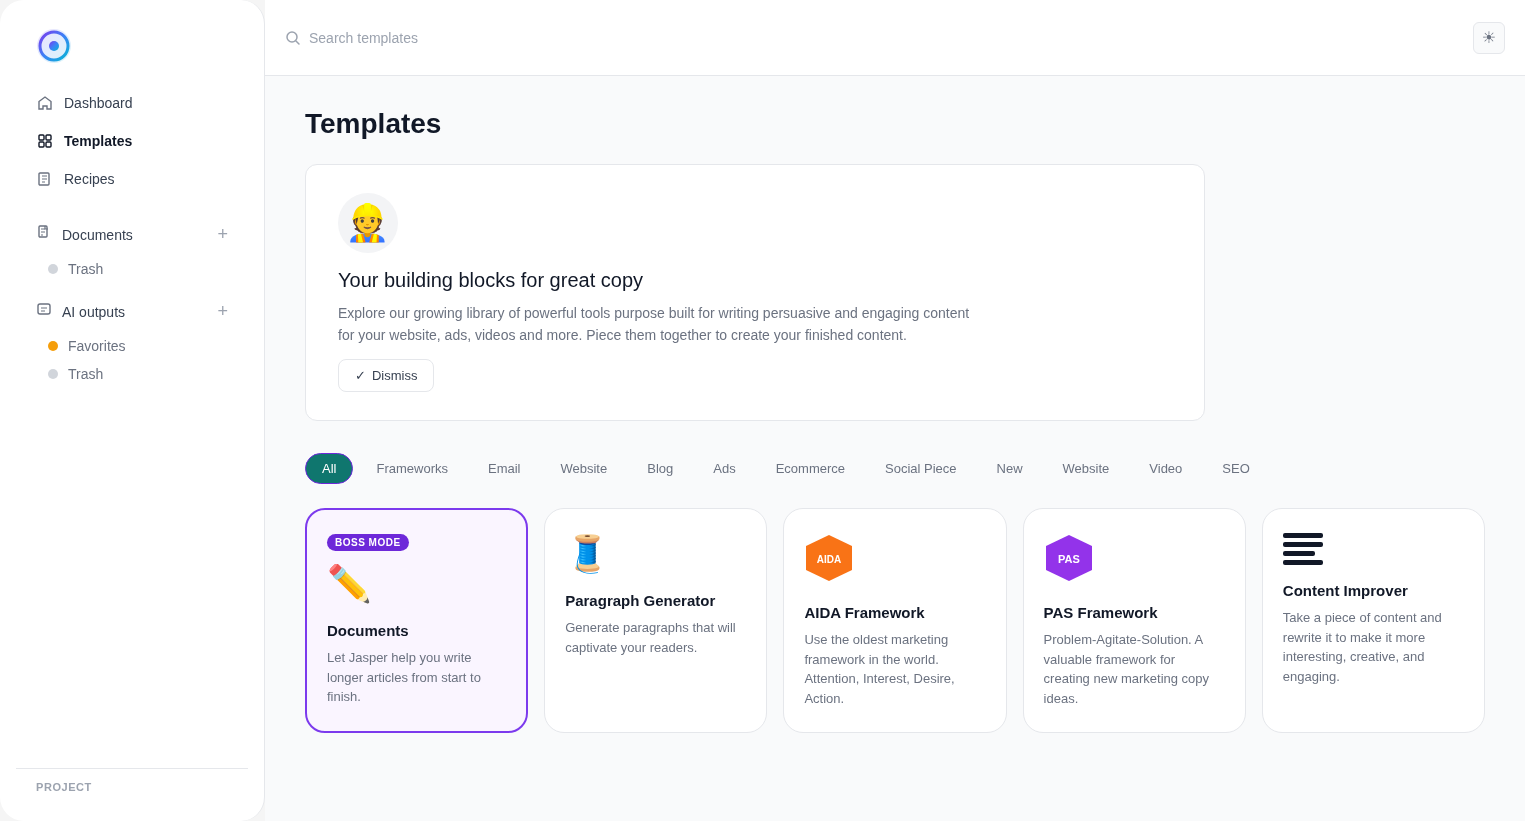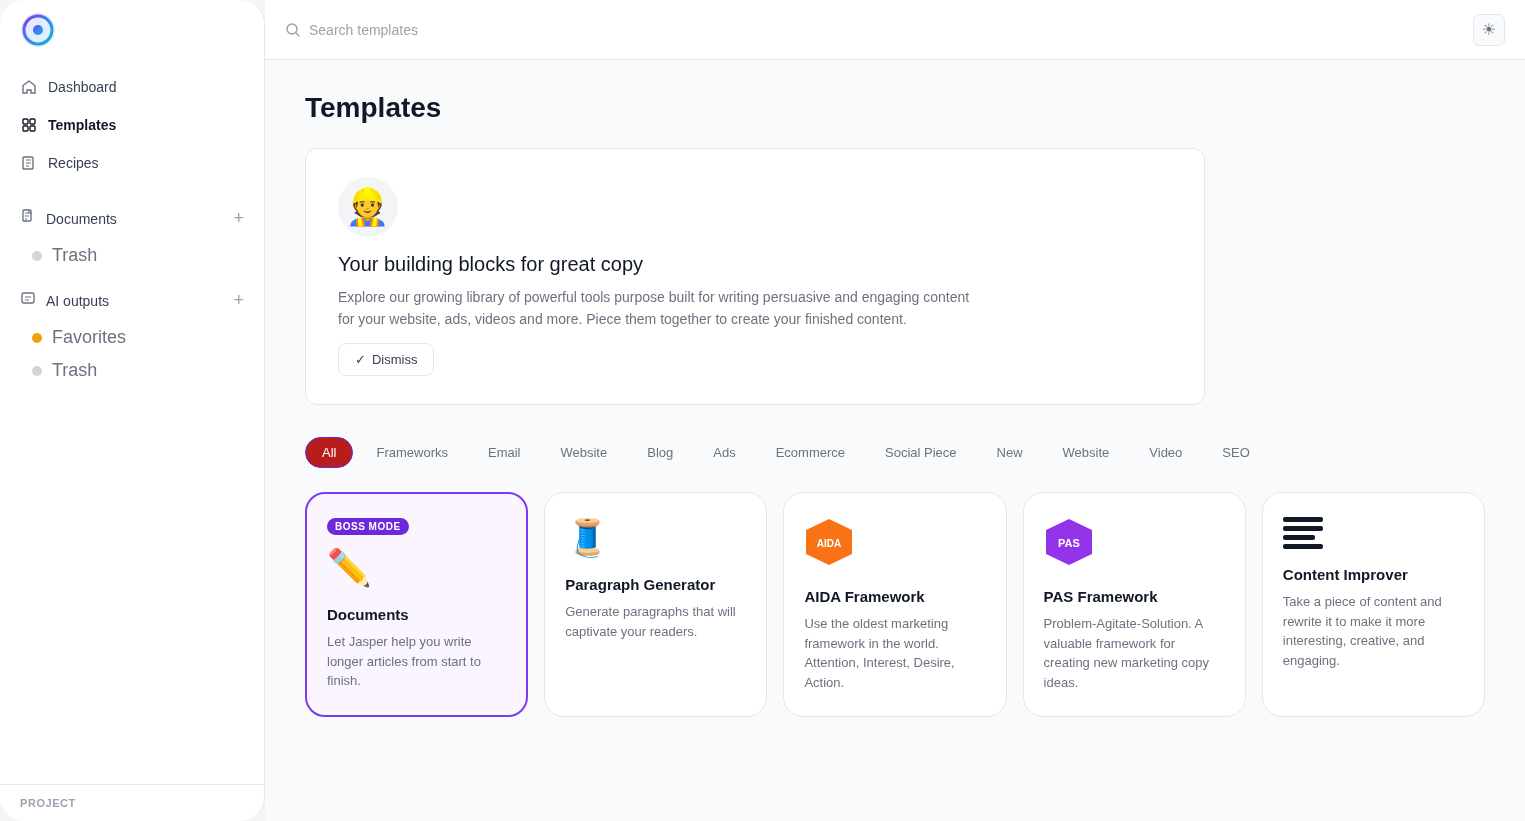--- a/index.html
+++ b/index.html
@@ -6,21 +6,21 @@
     body { font-family: -apple-system, BlinkMacSystemFont, 'Segoe UI', sans-serif; background: #f5f5f5; display: flex; height: 821px; width: 1525px; overflow: hidden; }
 
     
     .sidebar {
       width: 265px;
       min-width: 265px;
       background: #fff;
       border-right: 1px solid #e5e7eb;
       display: flex;
       flex-direction: column;
-      padding: 0;
+      padding: 16px;
       height: 100%;
       border-radius: 24px;
     }
     .sidebar-logo {
       padding: 16px 20px;
       display: flex;
       align-items: center;
       height: 60px;
     }
     .logo-circle {
@@ -73,21 +73,21 @@
       font-size: 18px;
       cursor: pointer;
     }
     .nav-sub-item {
       display: flex;
       align-items: center;
       gap: 10px;
       padding: 6px 20px 6px 32px;
       cursor: pointer;
       color: #6b7280;
-      font-size: 18px;
+      font-size: 14px;
     }
     .dot {
       width: 10px;
       height: 10px;
       border-radius: 50%;
       flex-shrink: 0;
     }
     .dot-yellow { background: #f59e0b; }
     .dot-gray { background: #d1d5db; }
     .sidebar-bottom {
@@ -106,21 +106,21 @@
       display: flex;
       flex-direction: column;
       height: 100%;
       overflow: hidden;
     }
 
     
     .topbar {
       background: #fff;
       border-bottom: 1px solid #e5e7eb;
-      height: 60px;
+      height: 76px;
       display: flex;
       align-items: center;
       padding: 0 20px;
     }
     .search-wrapper {
       display: flex;
       align-items: center;
       gap: 8px;
       flex: 1;
     }
@@ -231,21 +231,21 @@
       border-radius: 20px;
       font-size: 13px;
       font-weight: 500;
       cursor: pointer;
       border: 1px solid transparent;
       color: #6b7280;
       background: transparent;
       transition: all 0.15s;
     }
     .filter-tab.active {
-      background: #b91c1c;
+      background: #0f766e;
       color: #fff;
       border-color: #6d28d9;
     }
 
     
     .cards-grid {
       display: grid;
       grid-template-columns: repeat(5, 1fr);
       gap: 16px;
     }

